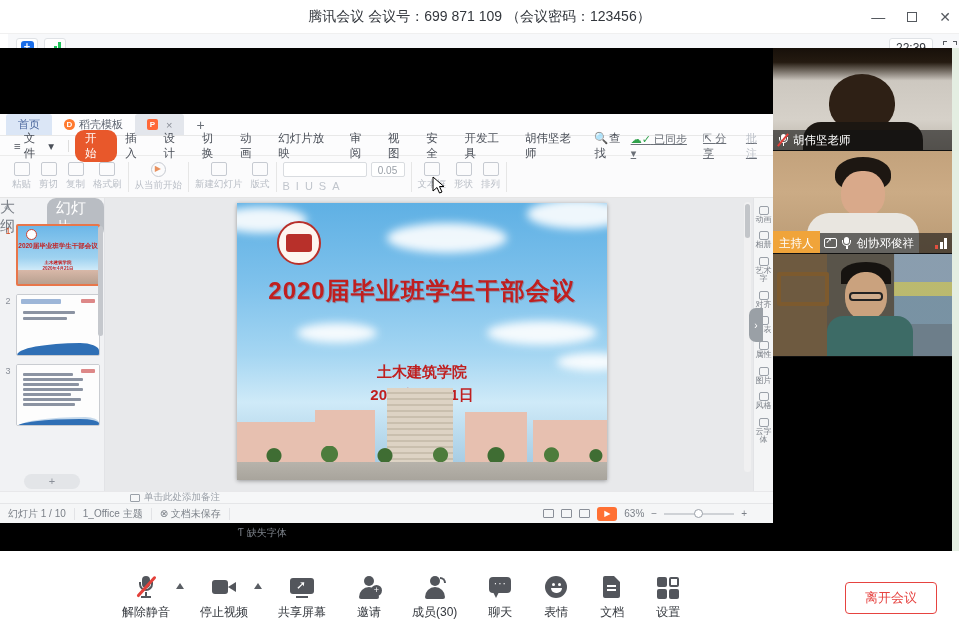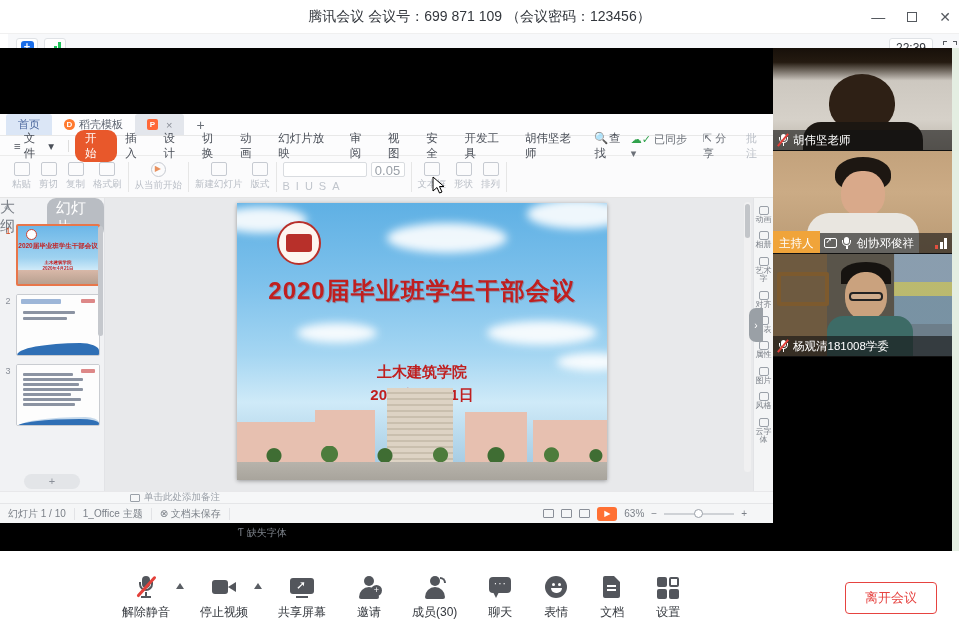--- a/index.html
+++ b/index.html
@@ -44,34 +44,34 @@
   .wtab.active { background:#e3e6ec; color:#3c414b; border-radius:3px 3px 0 0; }
   .pchip { width:11px; height:11px; background:#ff6838; border-radius:2px; color:#fff; font-size:8px; line-height:11px; text-align:center; font-weight:bold; }
   .wtab .close-x { color:#8a8f98; margin-left:4px; font-size:11px; }
   .wtab.newtab { font-size:14px; color:#6b7078; }
   .wps-menubar { height:20px; display:flex; align-items:center; background:#fcfcfd; padding-left:6px; border-bottom:1px solid #ececec; }
   .filebtn { display:flex; align-items:center; gap:3px; color:#4a4f58; font-size:11.5px; padding:0 8px; }
   .menu-sep { width:1px; height:12px; background:#ddd; margin:0 6px; }
   .mitem { padding:0 8px; font-size:11.5px; color:#4a4f58; }
   .mitem.active { background:#e8582b; color:#fff; border-radius:9px; padding:1px 10px; }
   .msearch { color:#4a4f58; font-size:11.5px; margin-left:6px; }
-  .menu-right { margin-left:auto; display:flex; align-items:center; gap:10px; margin-right:6px; color:#6b7078; font-size:11px; }
+  .menu-right { margin-left:auto; display:flex; align-items:center; gap:10px; margin-right:6px; color:#6b7078; font-size:11px;text-decoration:underline; }
   .cloud-ok { color:#31a24c; font-size:11px; }
   .ghosted { color:#b9bec6; }
 
   
   .ribbon { height:42px; display:flex; align-items:center; background:#fbfbfc; border-bottom:1px solid #e5e5e5; color:#b9bec6; padding-left:6px; }
   .rgroup { display:flex; align-items:center; gap:8px; padding:0 6px; }
   .rsep { width:1px; height:30px; background:#e6e6e6; }
   .ritem { display:flex; flex-direction:column; align-items:center; gap:2px; font-size:9.5px; color:#b9bec6; }
   .rico { width:16px; height:14px; border:1.5px solid #c6cad1; border-radius:2px; }
   .rico.round { border-radius:50%; width:15px; height:15px; position:relative; }
   .rico.round:after { content:"▶"; position:absolute; left:3px; top:1px; font-size:8px; color:#e8915f; }
   .fontbox { width:84px; height:15px; border:1px solid #d9dce0; background:#fff; border-radius:2px; }
-  .sizebox { width:34px; height:15px; border:1px solid #d9dce0; background:#fff; border-radius:2px; font-size:13px; color:#9aa0a8; text-align:center; line-height:15px; }
+  .sizebox { width:34px; height:15px; border:1px solid #d9dce0; background:#fff; border-radius:2px; font-size:10px; color:#9aa0a8; text-align:center; line-height:15px; }
   .biu { display:flex; gap:6px; font-size:11px; color:#c0c5cc; }
 
   
   .wps-body { position:absolute; left:0; top:84px; width:773px; height:293px; display:flex; }
   .thumb-panel { width:105px; background:#f1f2f4; border-right:1px solid #e2e3e6; position:relative; }
   .pane-tabs { display:flex; align-items:flex-start; justify-content:center; gap:21px; height:22px; font-size:15px; color:#7b8088; }
   .pane-collapse { position:absolute; left:4px; top:4px; color:#9aa0a8; font-size:10px; }
   .pane-pill { background:#b9bdc3; color:#fff; border-radius:9px; padding:1px 9px; }
   .thumb-row { display:flex; margin:4px 4px 8px 2px; gap:2px; }
   .tnum { width:12px; font-size:9px; color:#d2491e; text-align:center; padding-top:2px; }
@@ -543,29 +543,20 @@
       </div>
 
 
       <div class="pcell v4">
         <div class="frame"></div>
           <div class="clothes"></div>
           <div class="hair"></div>
           <div class="face"></div>
           <div class="glasses"></div>
           <div class="shirt"></div>
-        <div class="namebar">
-          <span class="micmute">
-              <span class="body"></span>
-              <span class="arc"></span>
-              <span class="stem"></span>
-              <span class="slash"></span>
-            </span>
-          <span>杨观清181008学委</span>
-        </div>
       </div>
 
 
     </div>
   </div>
 
   <div class="btoolbar">
     <div class="tb-items">
       <div class="tb-item">
         <span class="gi g-mic">

